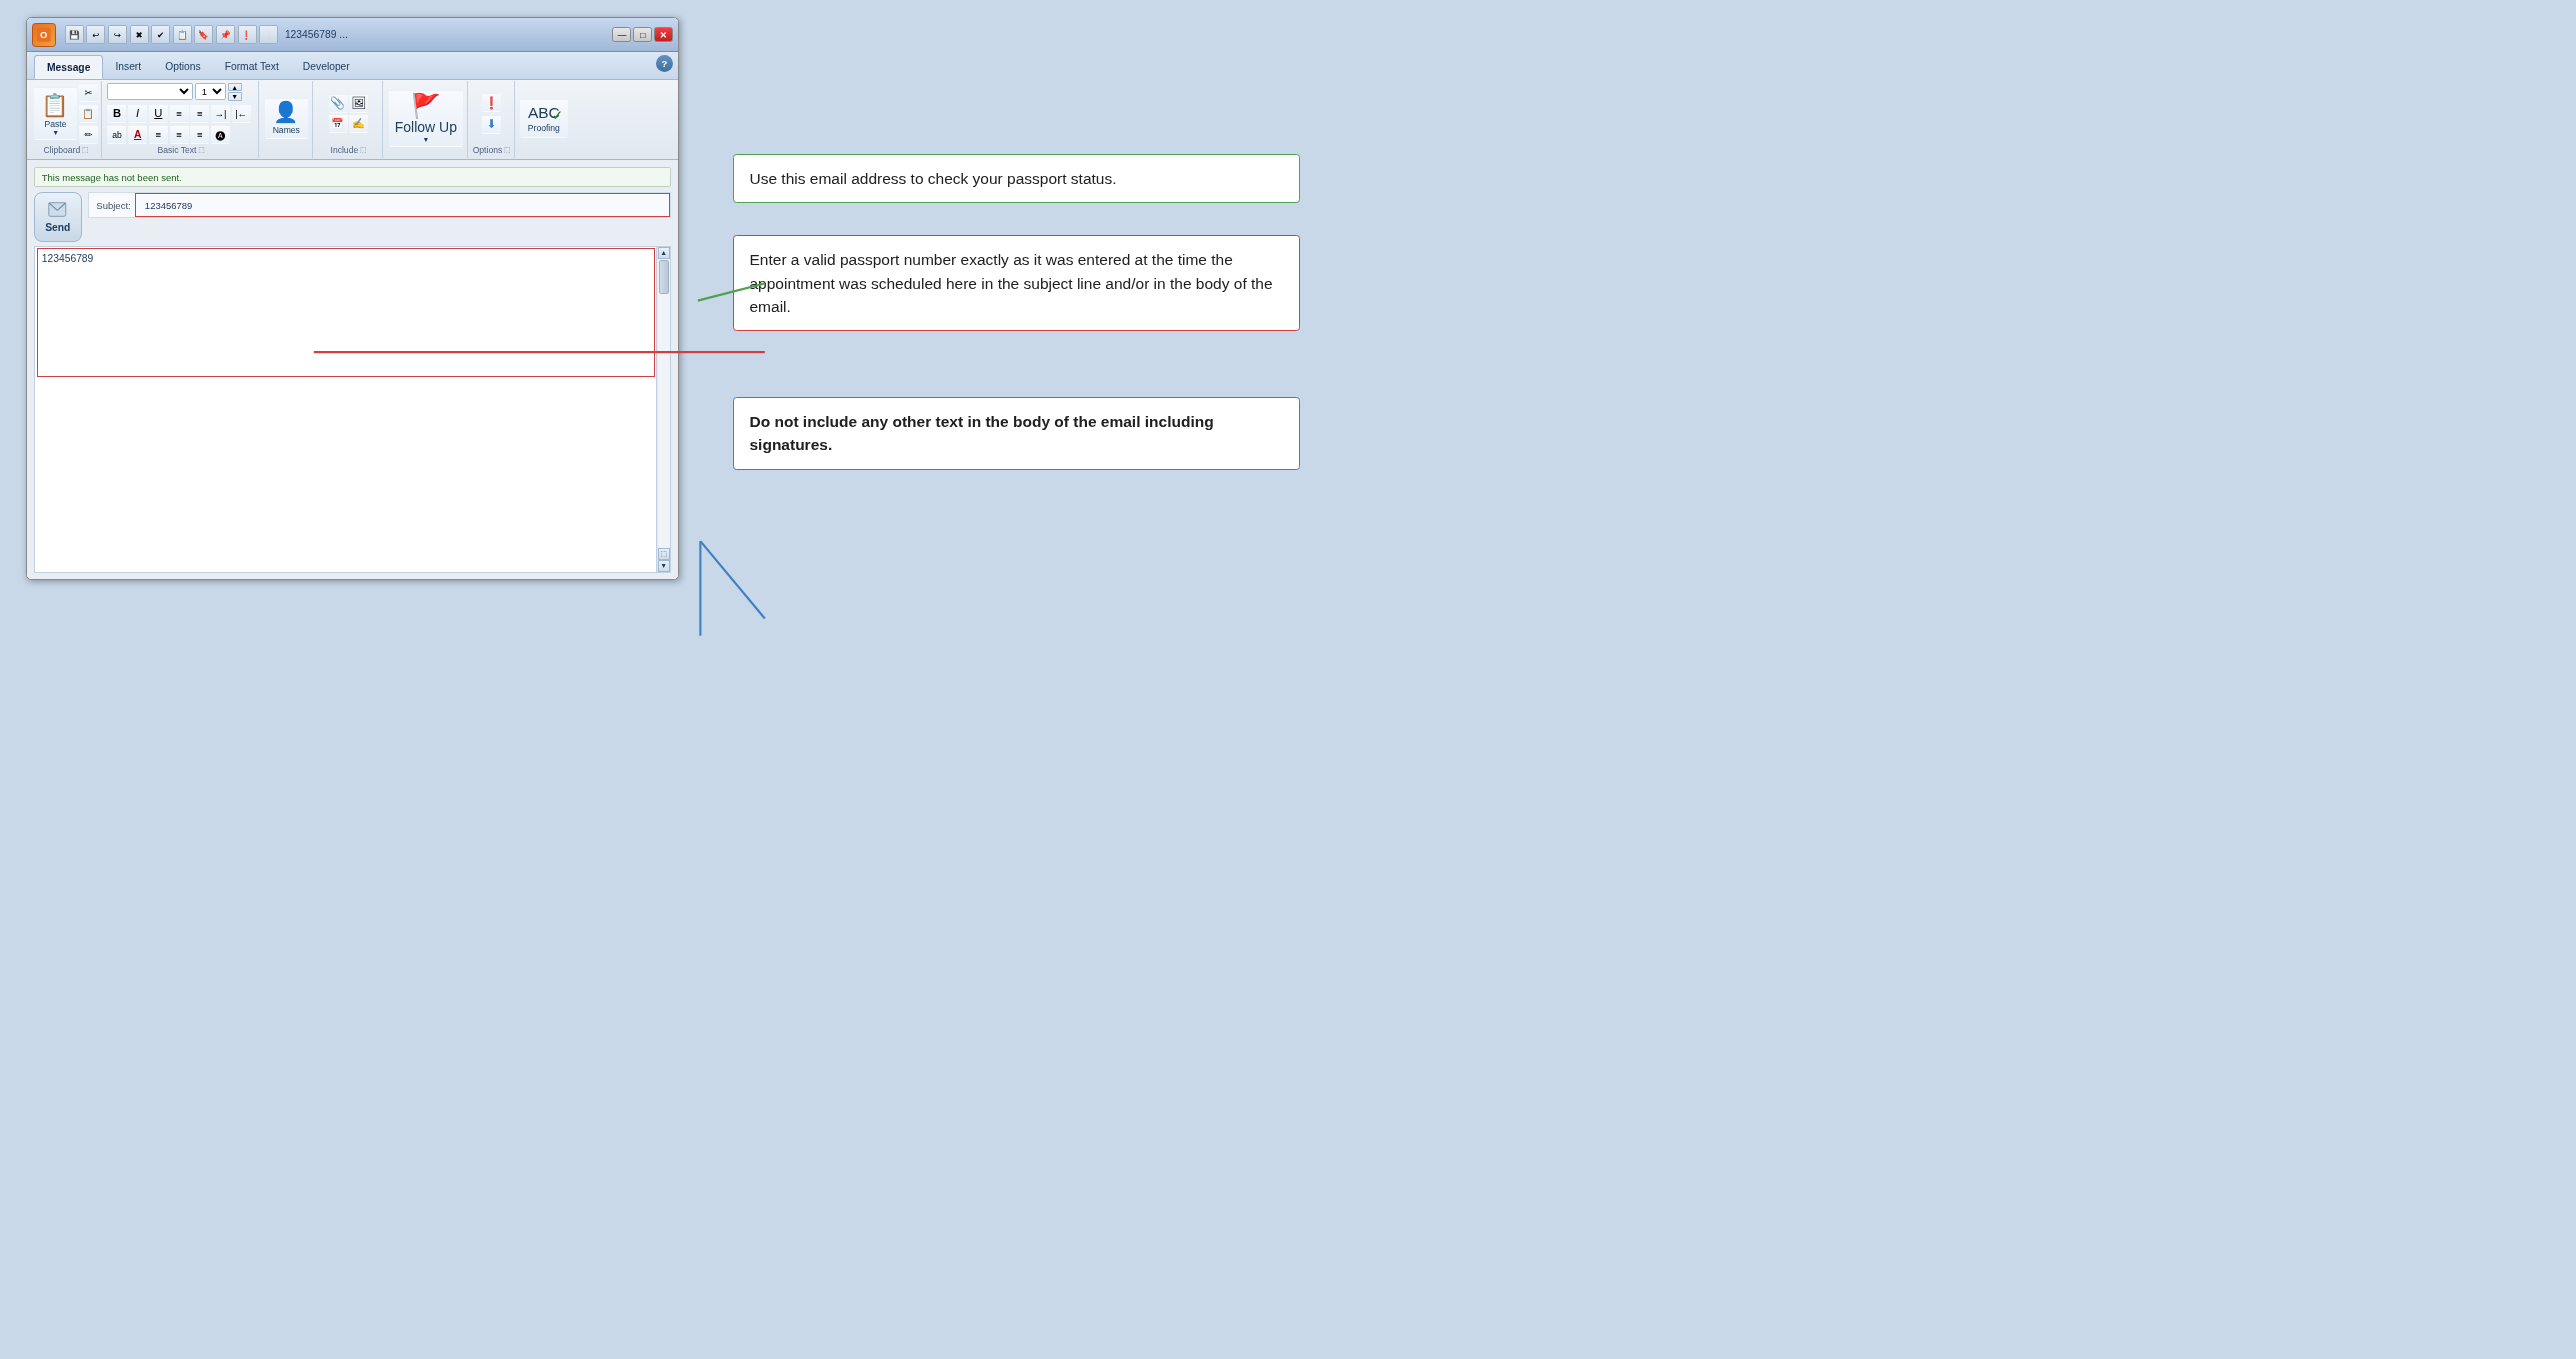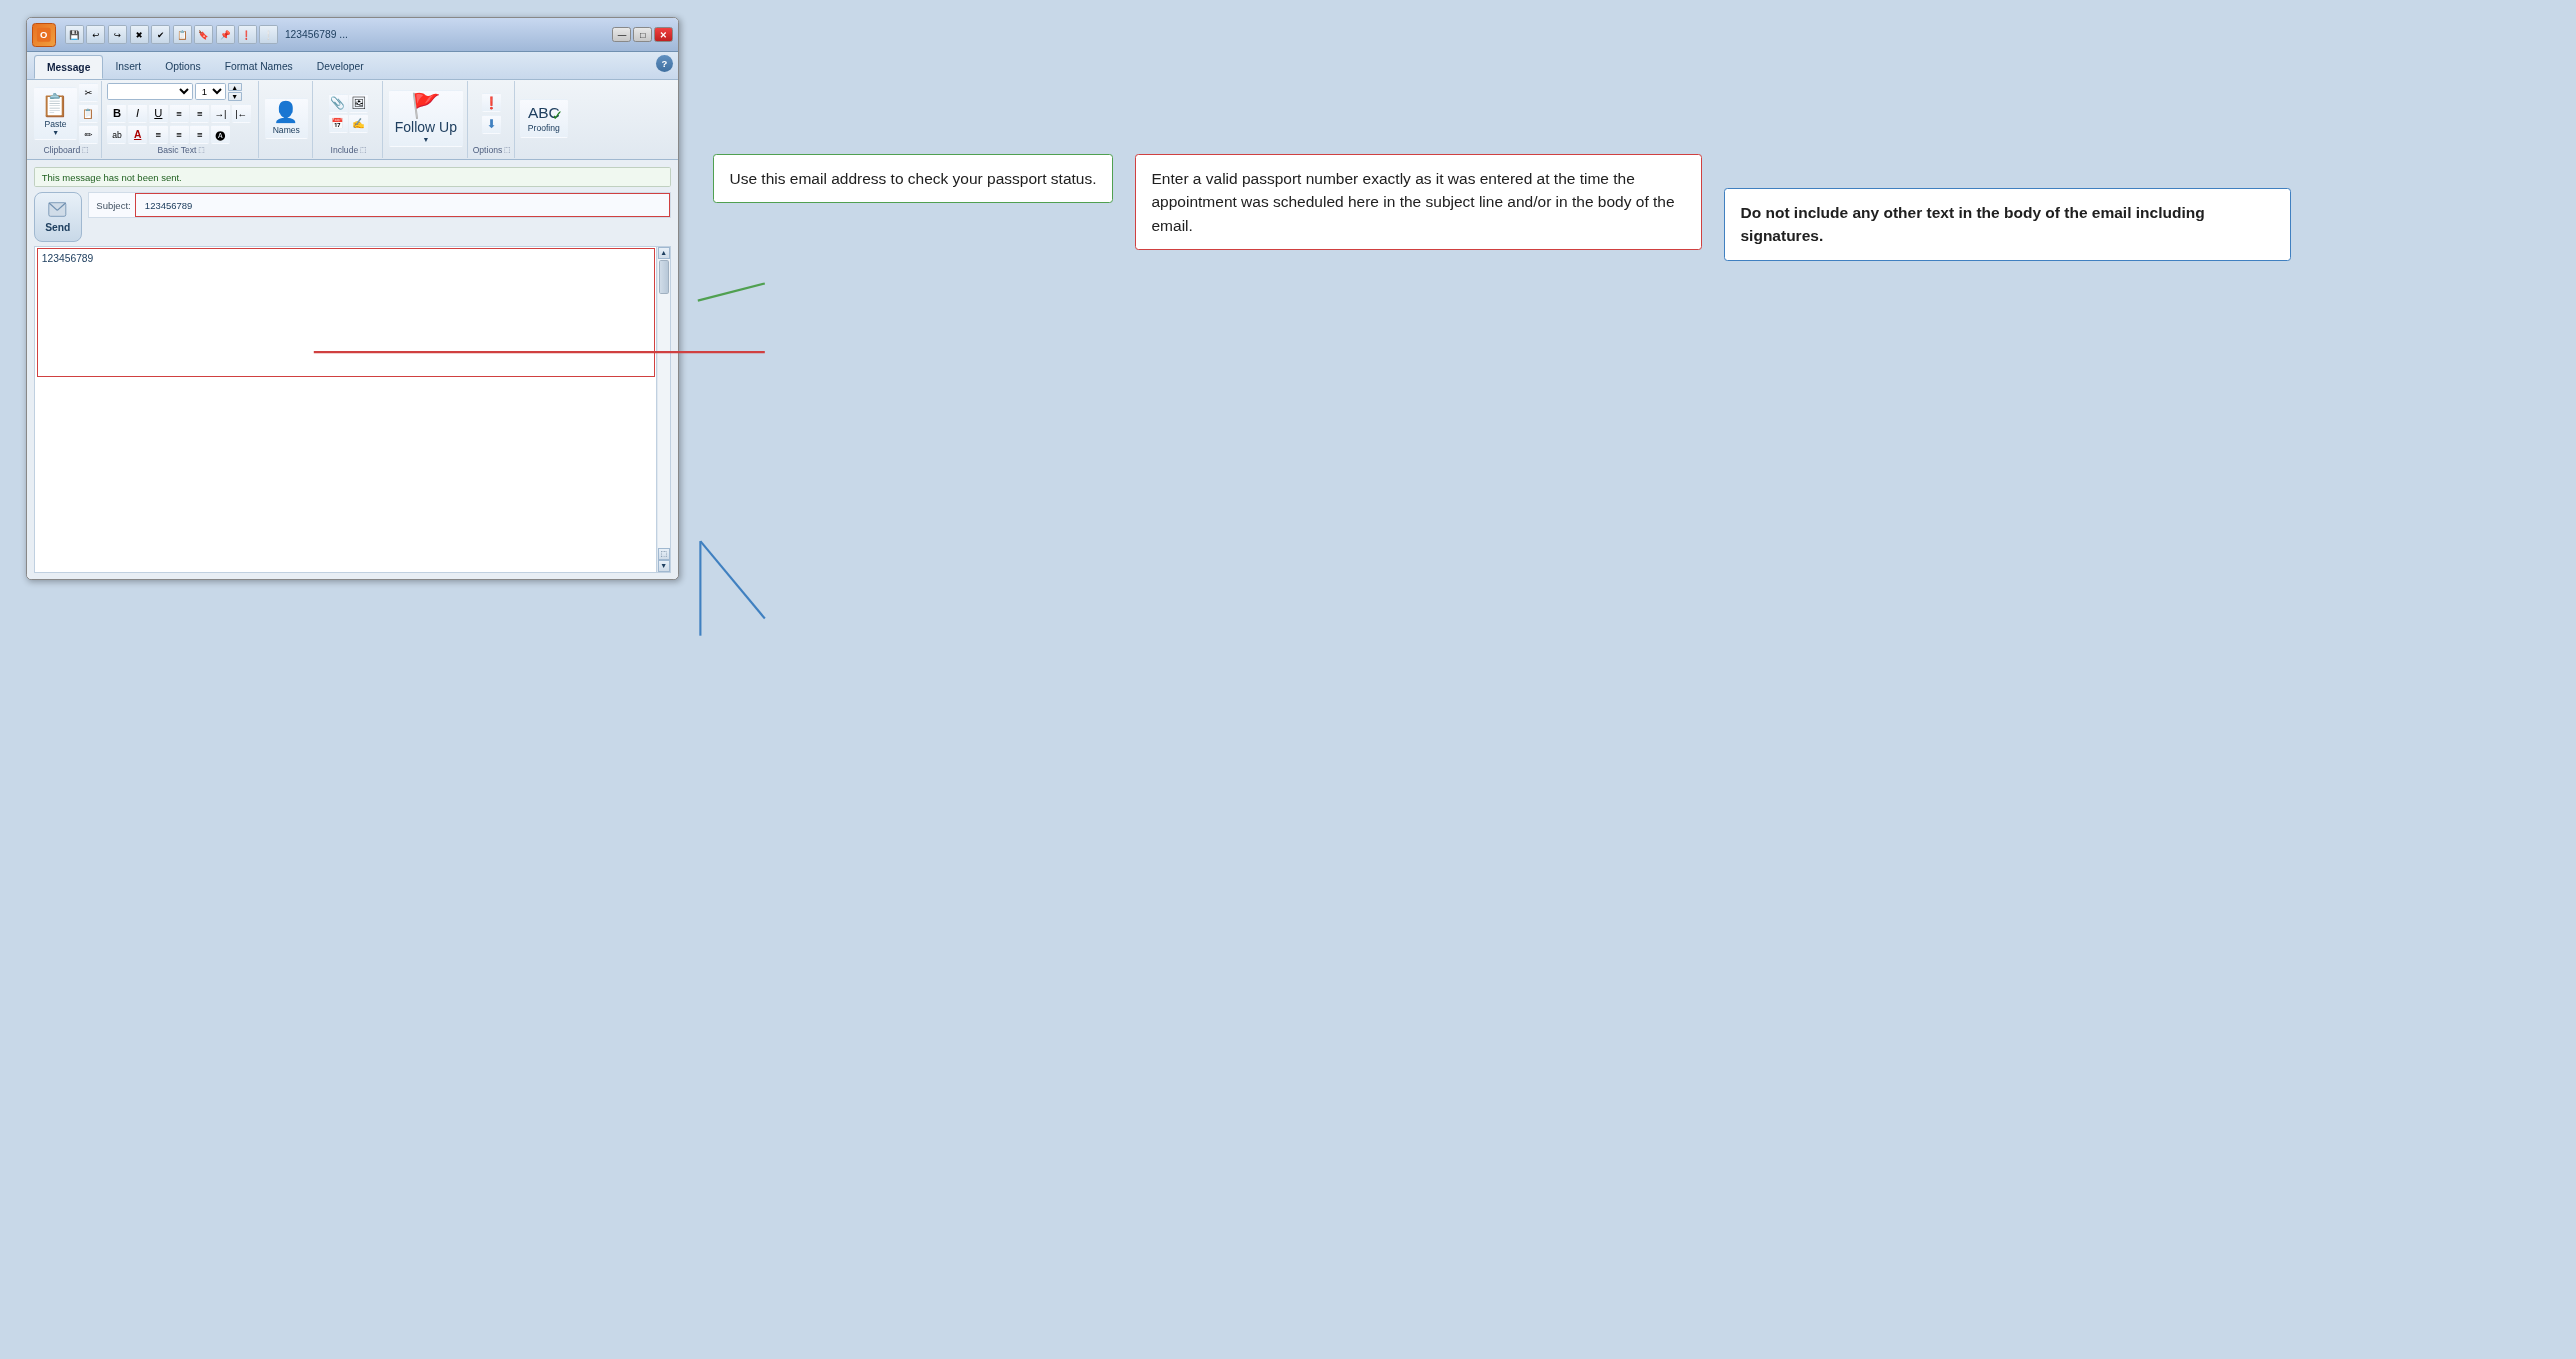--- a/index.html
+++ b/index.html
@@ -426,25 +426,25 @@
       right: 0.9px;
       height: 34px;
       background: linear-gradient(to right, #d0dce8, #b8c8d8);
       border: 0.9px solid #a0b0c0;
       border-radius: 1.7px;
     }
 
     
     .annotations-area {
       flex: 1;
-      padding: 17px 34px;
-      display: flex;
-      flex-direction: row;
+      padding: 17px 54px;
+      display: flex;
+      flex-direction: column;
       justify-content: flex-start;
-      gap: 22px;
+      gap: 32px;
       padding-top: 137px;
     }
 
     .annotation-box {
       border: 1.7px solid;
       border-radius: 3.4px;
       padding: 12px 15.5px;
       max-width: 567px;
       background: white;
       font-size: 15.5px;
@@ -524,21 +524,21 @@
         <div class="win-btn win-minimize">—</div>
         <div class="win-btn win-maximize">□</div>
         <div class="win-btn win-close">✕</div>
       </div>
     </div>
 
     <div class="ribbon-tabs">
       <div class="ribbon-tab active">Message</div>
       <div class="ribbon-tab">Insert</div>
       <div class="ribbon-tab">Options</div>
-      <div class="ribbon-tab">Format Names</div>
+      <div class="ribbon-tab">Format Text</div>
       <div class="ribbon-tab">Developer</div>
       <div class="ribbon-help">?</div>
     </div>
 
     <div class="ribbon-toolbar">
 
       <div class="ribbon-group" style="min-width:69px;">
         <div class="ribbon-group-content">
           <div class="paste-btn">
             <div style="font-size:22.3px;">📋</div>

